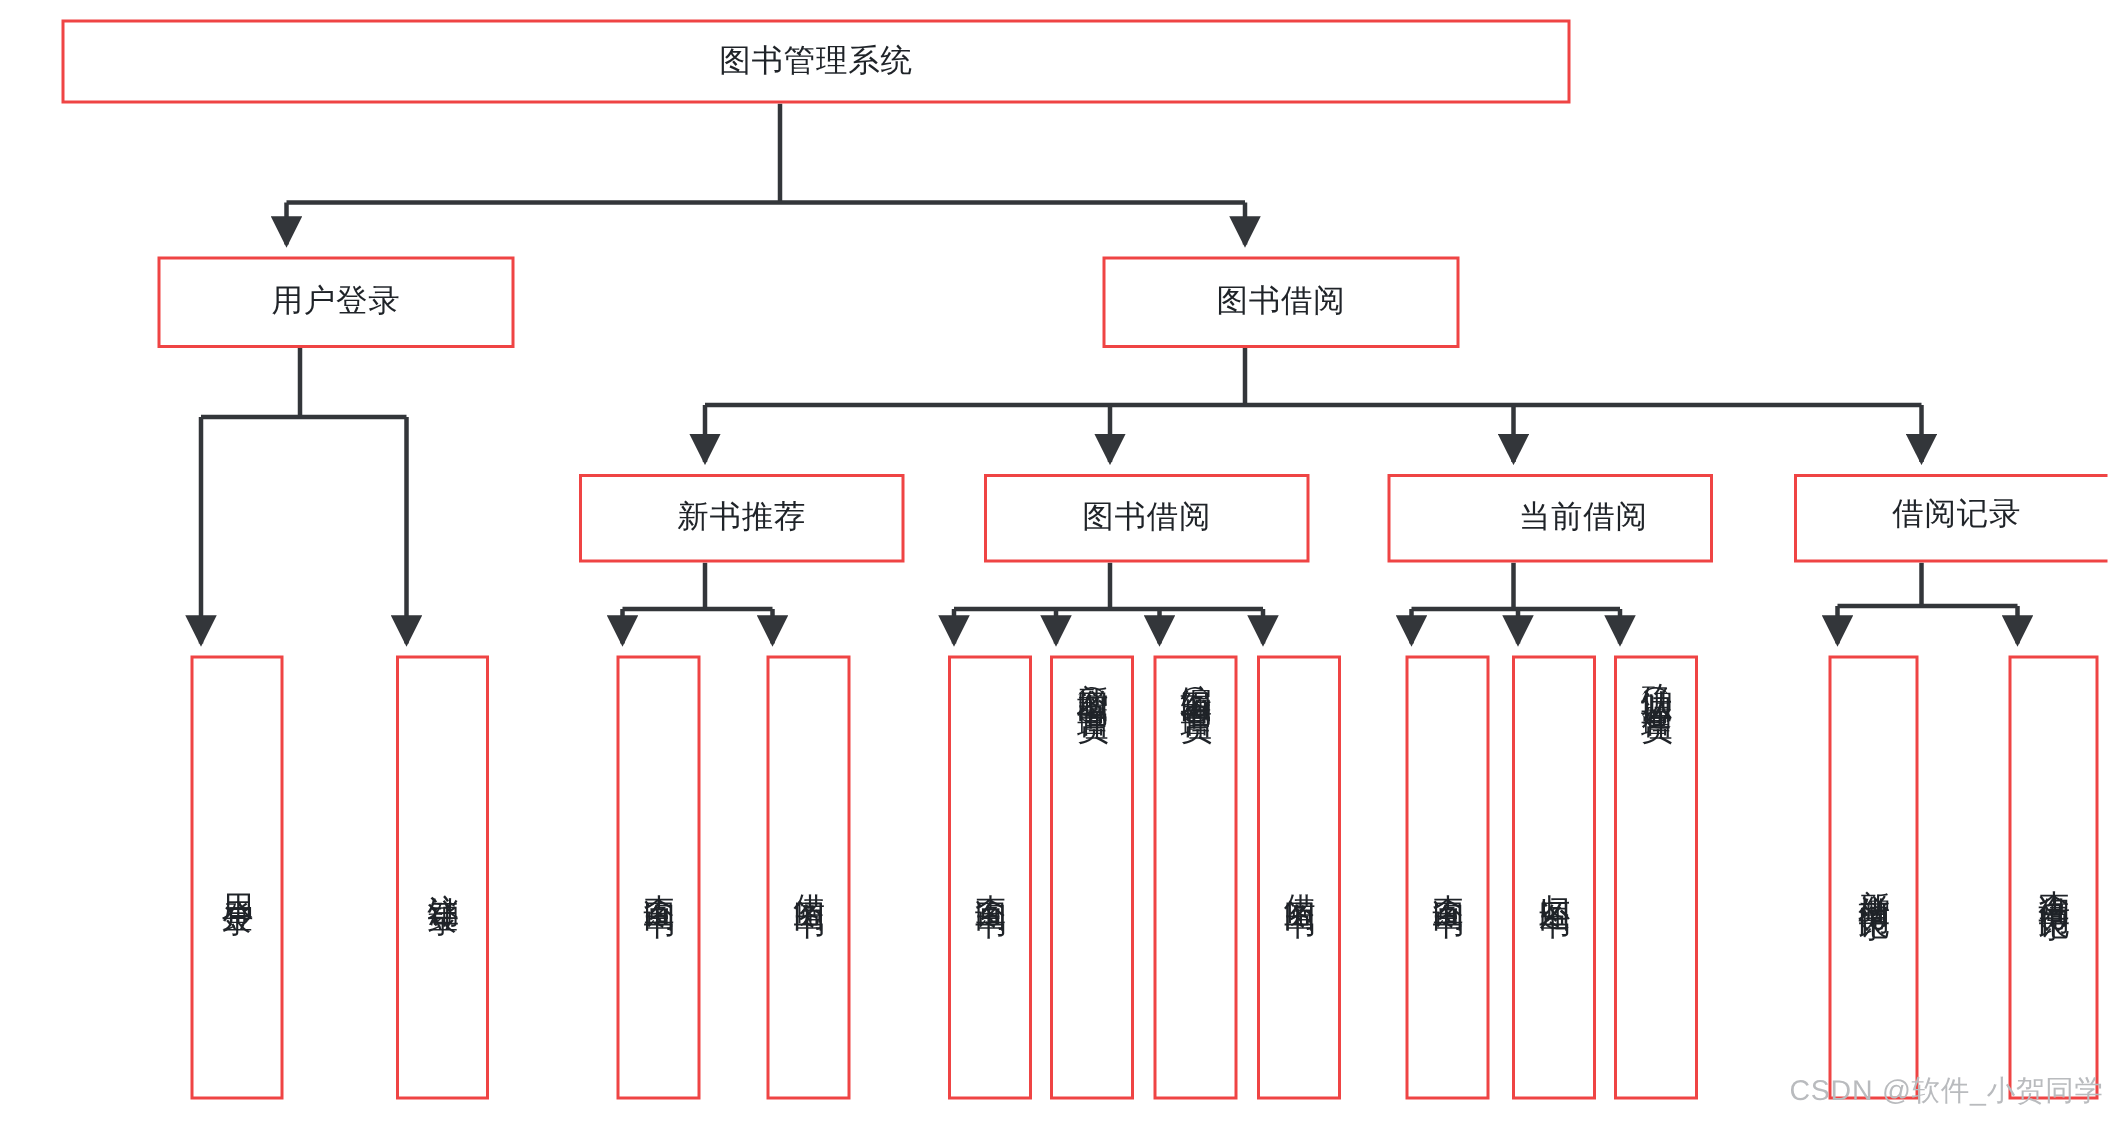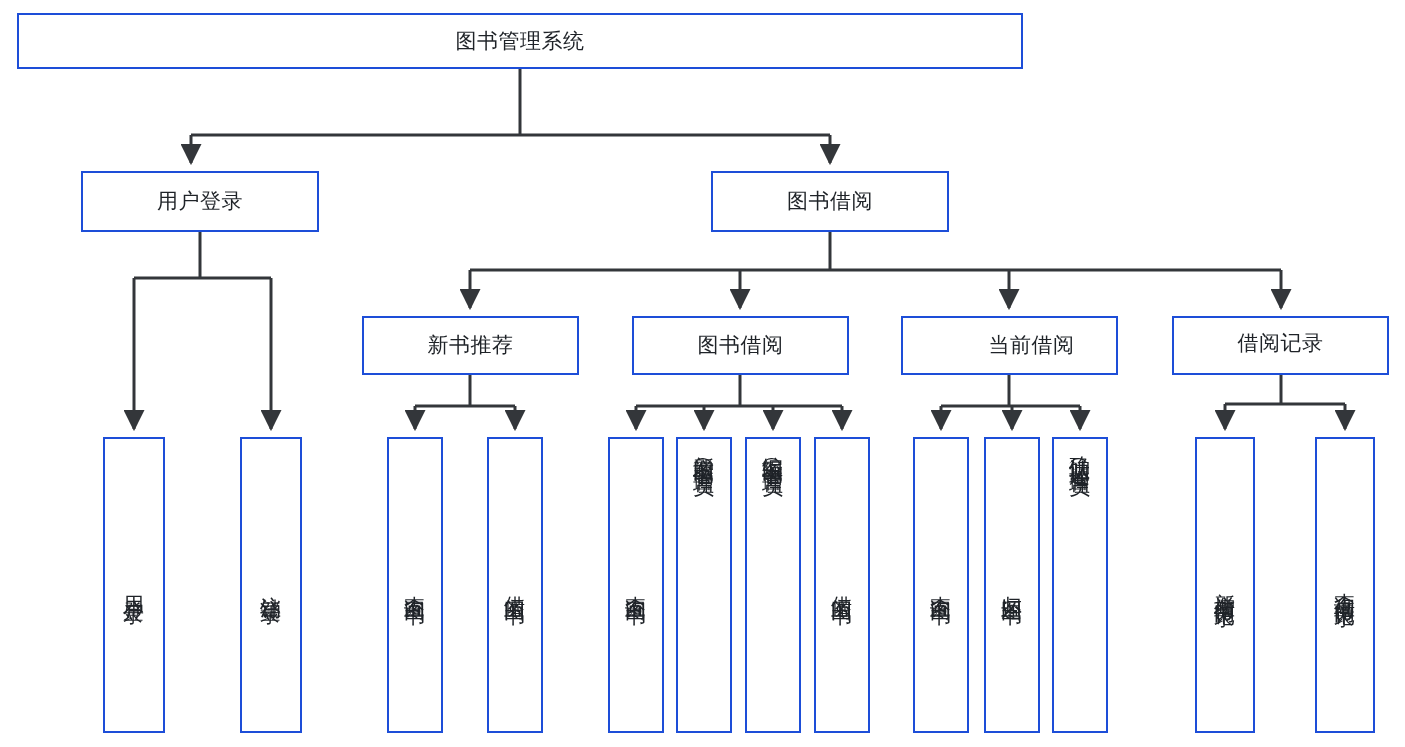--- a/index.html
+++ b/index.html
@@ -24,25 +24,26 @@
     left: 0;
     top: 0;
     width: 1405px;
     height: 747px;
     pointer-events: none;
   }
   .node {
     position: absolute;
     box-sizing: border-box;
     background: #ffffff;
-    border: 2px solid #1d4ed8;
+    border: 2px solid #ef4444;
     display: flex;
     align-items: center;
     justify-content: center;
     color: #1f2328;
+    margin-left: 24px;
   }
   .node .label {
     font-size: 21px;
     line-height: 1.15;
     letter-spacing: 0.5px;
     white-space: nowrap;
     color: #1f2328;
   }
   
   .node.vertical {
@@ -181,14 +182,15 @@
   <div class="node vertical" id="node-leaf-10" style="left: 1052px; top: 437px; width: 56px; height: 296px;">
     <span class="label">确认归还（管理员）</span>
   </div>
   <div class="node vertical centered" id="node-leaf-11" style="left: 1195px; top: 437px; width: 60px; height: 296px;">
     <span class="label">新增借阅记录</span>
   </div>
   <div class="node vertical centered" id="node-leaf-12" style="left: 1315px; top: 437px; width: 60px; height: 296px;">
     <span class="label">查询借阅记录</span>
   </div>
 
+  <div class="watermark" style="left: 1193px; top: 714px; color: rgb(185, 187, 190);">CSDN @软件_小贺同学</div>
 
 </div>
 
 </body></html>

